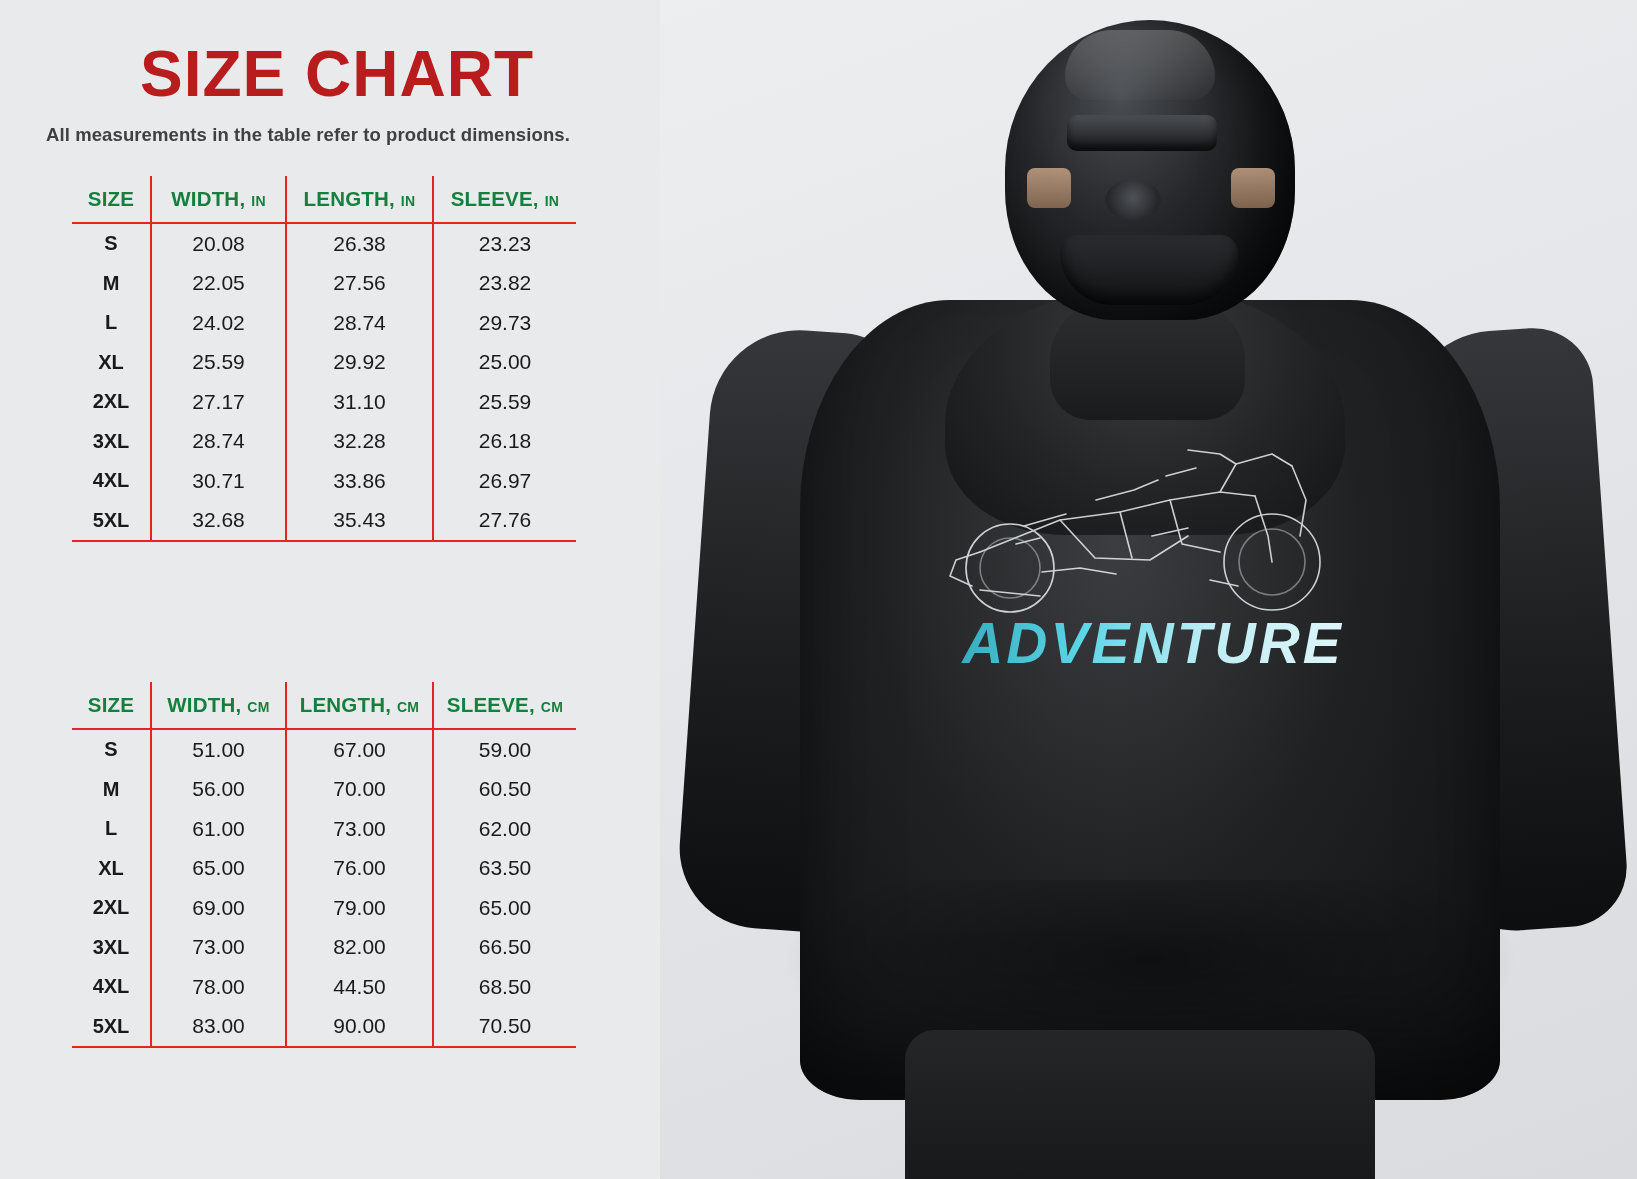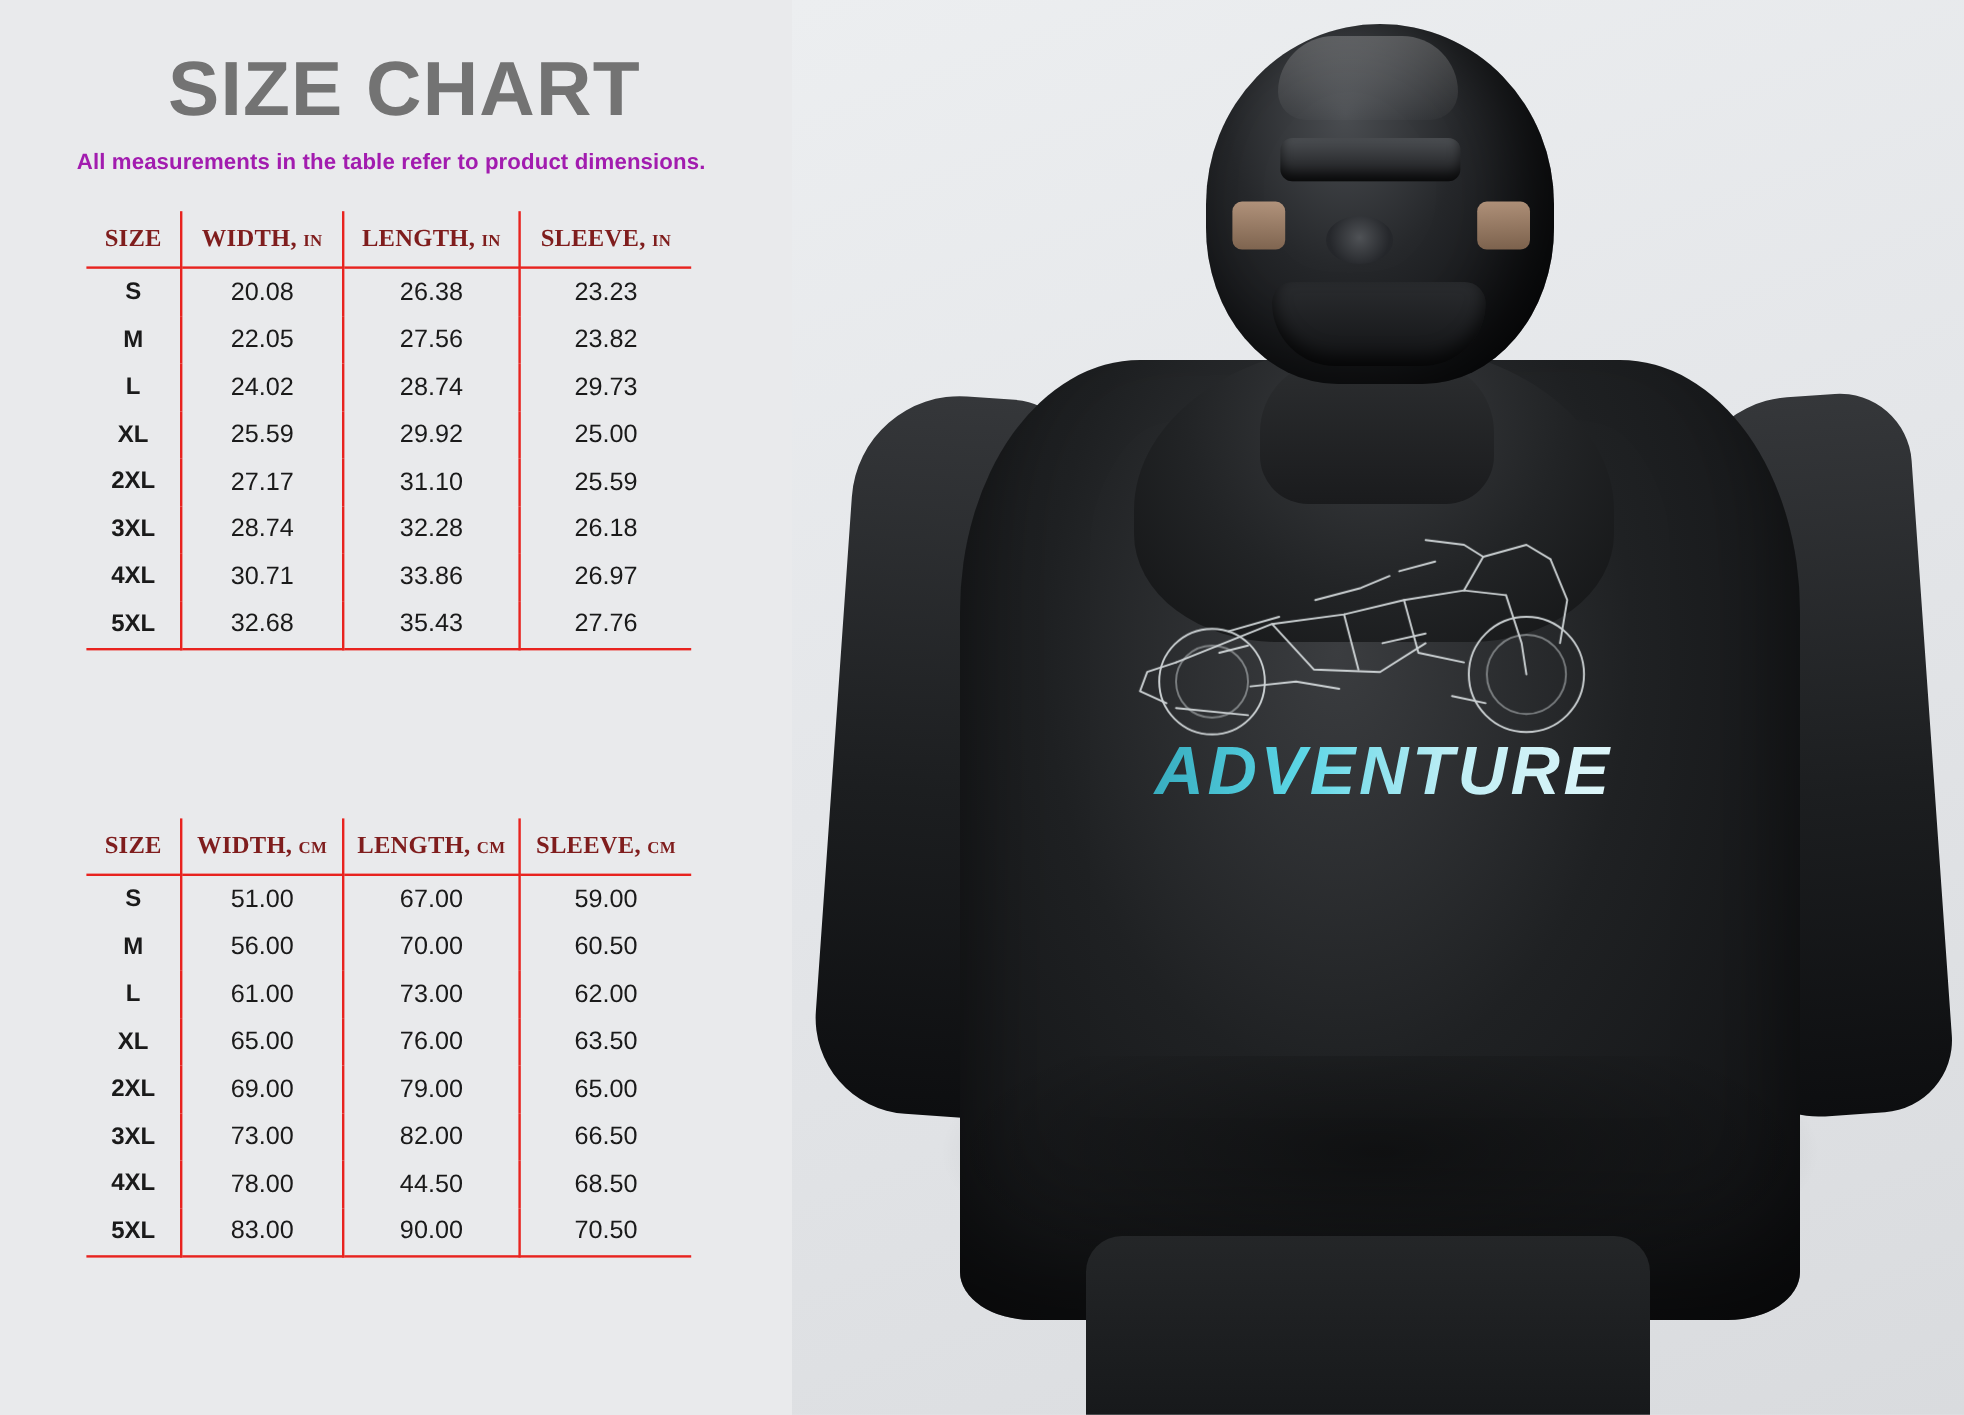--- a/index.html
+++ b/index.html
@@ -25,31 +25,31 @@
     height: 1179px;
   }
 
   .title {
     position: absolute;
     left: 140px;
     top: 42px;
     font-size: 64px;
     font-weight: bold;
     letter-spacing: 1px;
-    color: #737373;
+    color: #b91c1c;
     line-height: 1;
   }
 
   .subtitle {
     position: absolute;
-    left: 64px;
+    left: 46px;
     top: 124px;
     font-size: 18.5px;
     font-weight: bold;
-    color: #a21caf;
+    color: #404040;
     letter-spacing: 0.1px;
   }
 
   
   .table-wrap {
     position: absolute;
   }
   .table-in  { left: 72px; top: 176px; }
   .table-cm  { left: 72px; top: 682px; }
 
@@ -75,26 +75,25 @@
     border-left: none;
   }
   table.size-table th:last-child,
   table.size-table td:last-child {
     border-right: none;
   }
 
   table.size-table thead th {
     font-size: 20.5px;
     font-weight: bold;
-    color: #7f1d1d;
+    color: #15803d;
     height: 46px;
     border-bottom: 2.5px solid #e8231f;
     letter-spacing: 0.2px;
     white-space: nowrap;
-    font-family: Liberation Serif, serif;
   }
   table.size-table thead th .unit {
     font-size: 14px;
     font-weight: bold;
     letter-spacing: 0.3px;
   }
 
   table.size-table tbody td {
     height: 39.5px;
     font-size: 21px;

